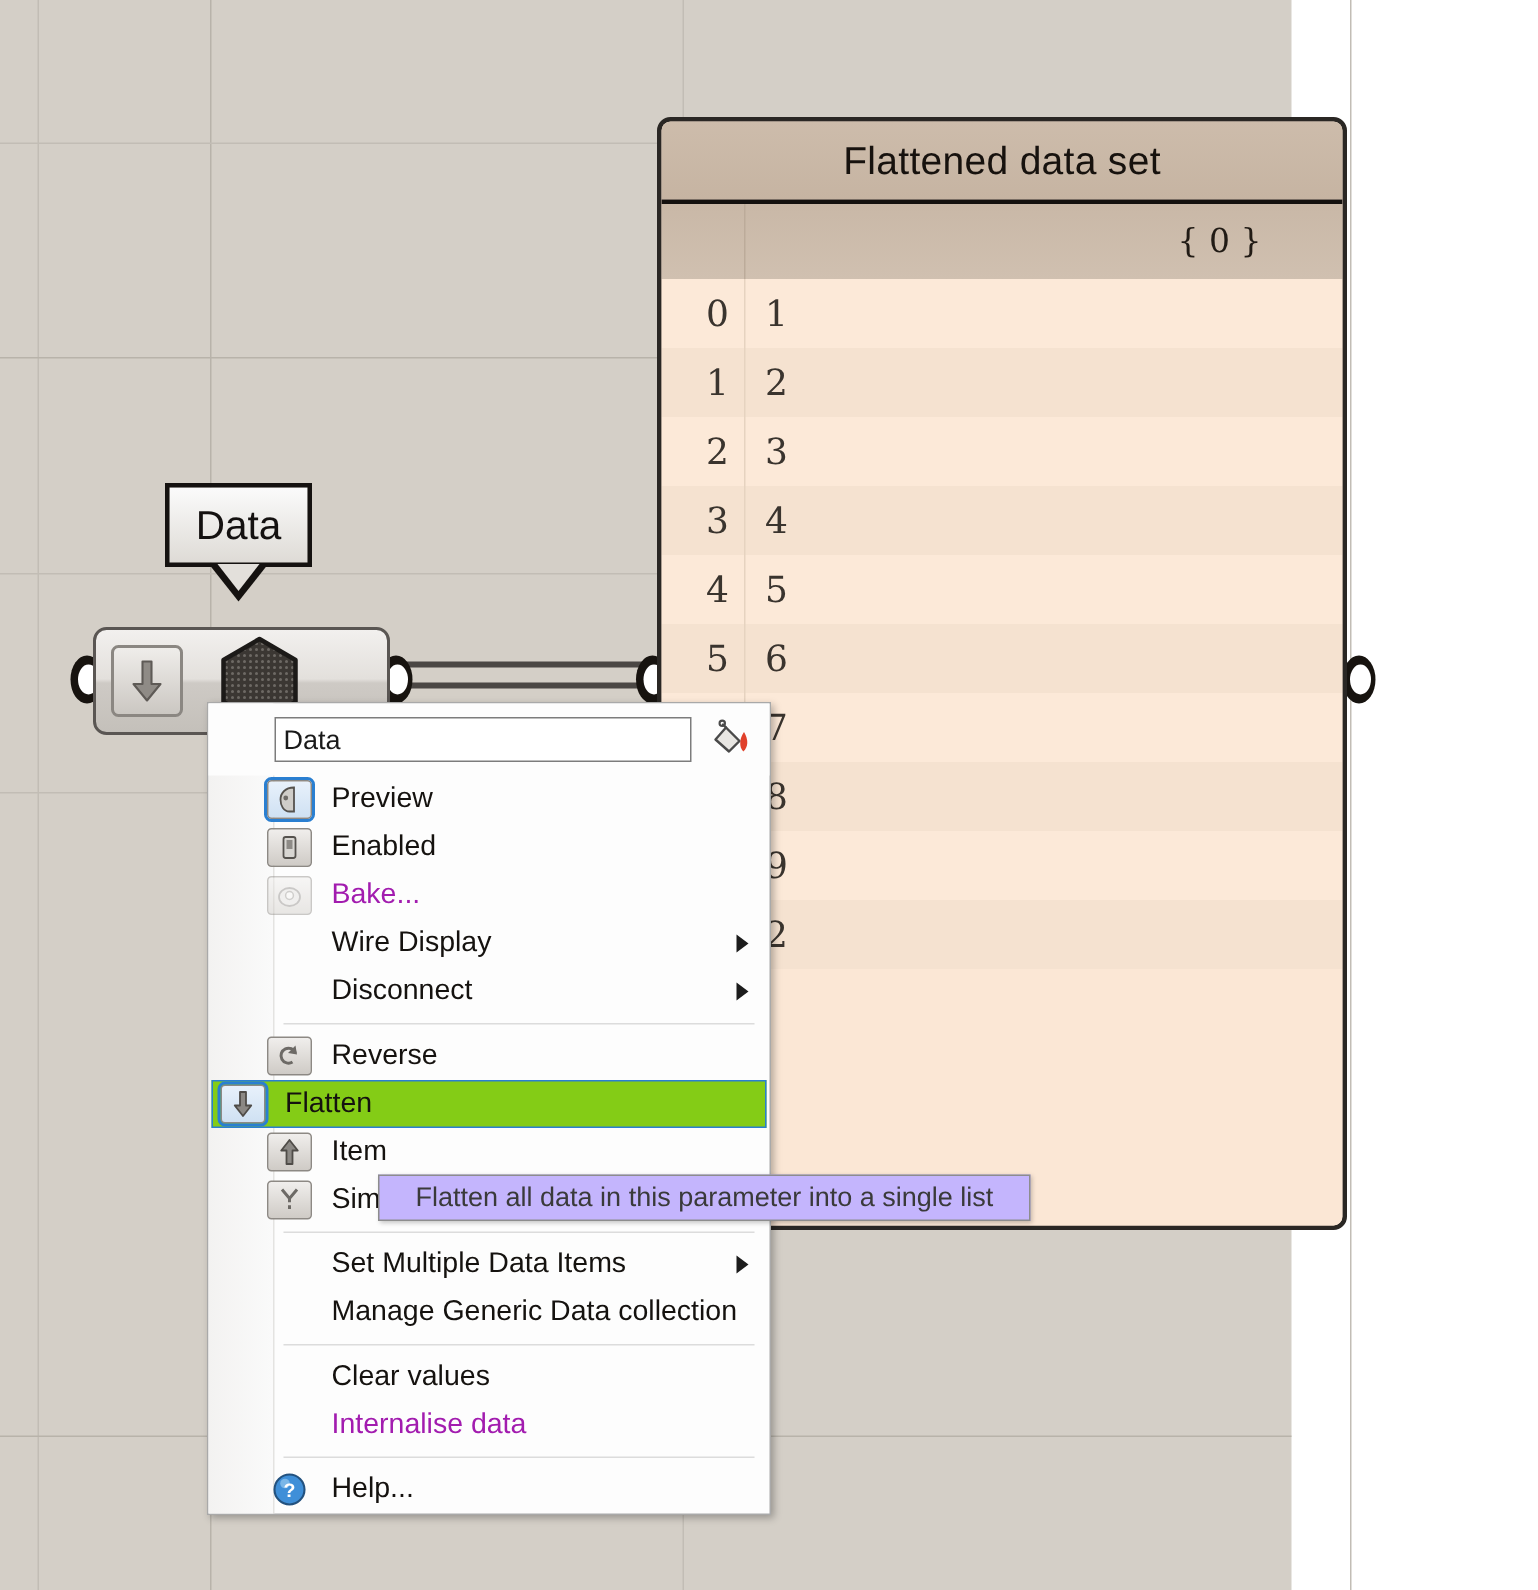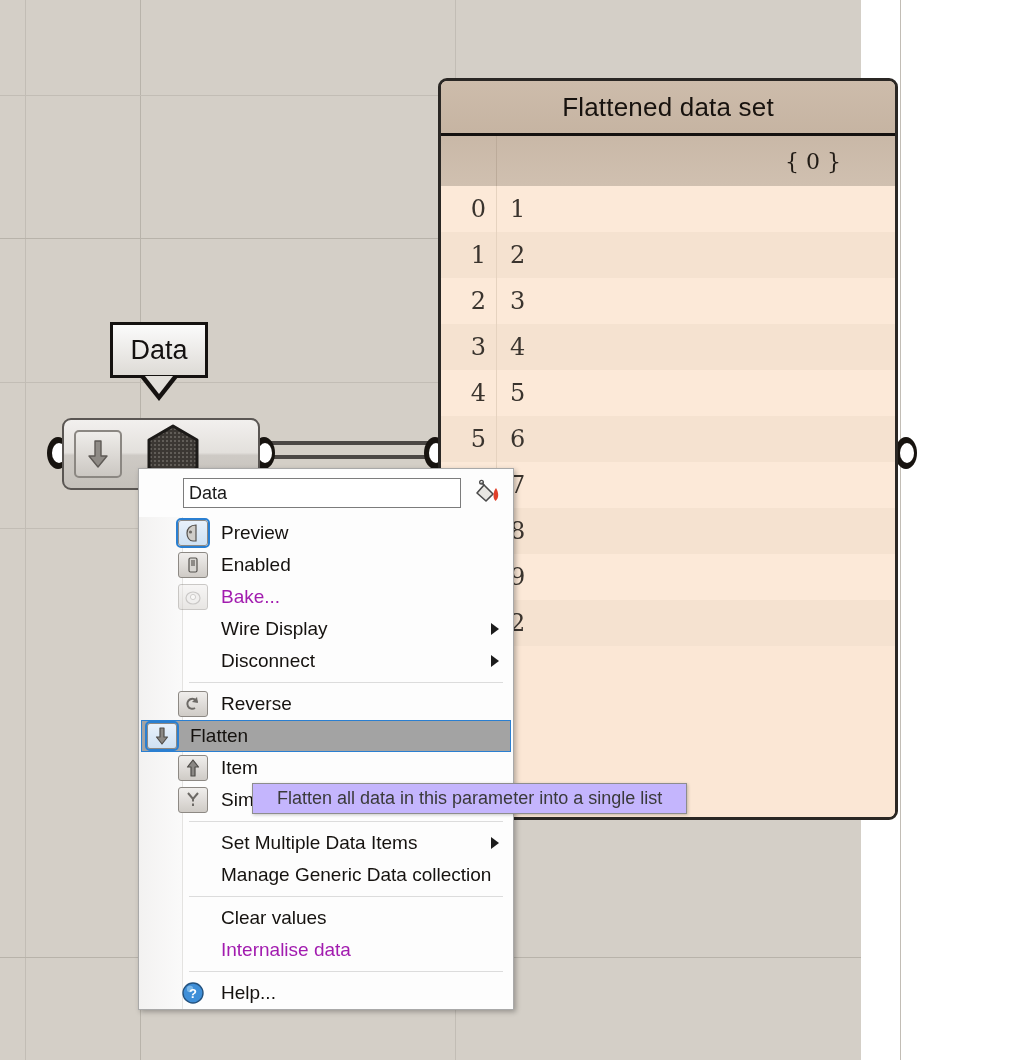--- a/index.html
+++ b/index.html
@@ -189,21 +189,21 @@
     display: flex; align-items: center;
     height: 32px;
     padding-left: 50px;
     font-size: 19px;
     color: #15120f;
     white-space: nowrap;
     margin-left: 32px;
   }
   .menu-item.disabled { color: #a21caf; }
   .menu-item.selected {
-    background: #a3a3a3;
+    background: #84cc16;
     border: 1px solid #2a7fd1;
     margin: 0 2px;
     padding-left: 48px;
   }
   .menu-item .mi-icon {
     position: absolute;
     left: 6px; top: 50%;
     transform: translateY(-50%);
     width: 32px; height: 28px;
     display: flex; align-items: center; justify-content: center;

